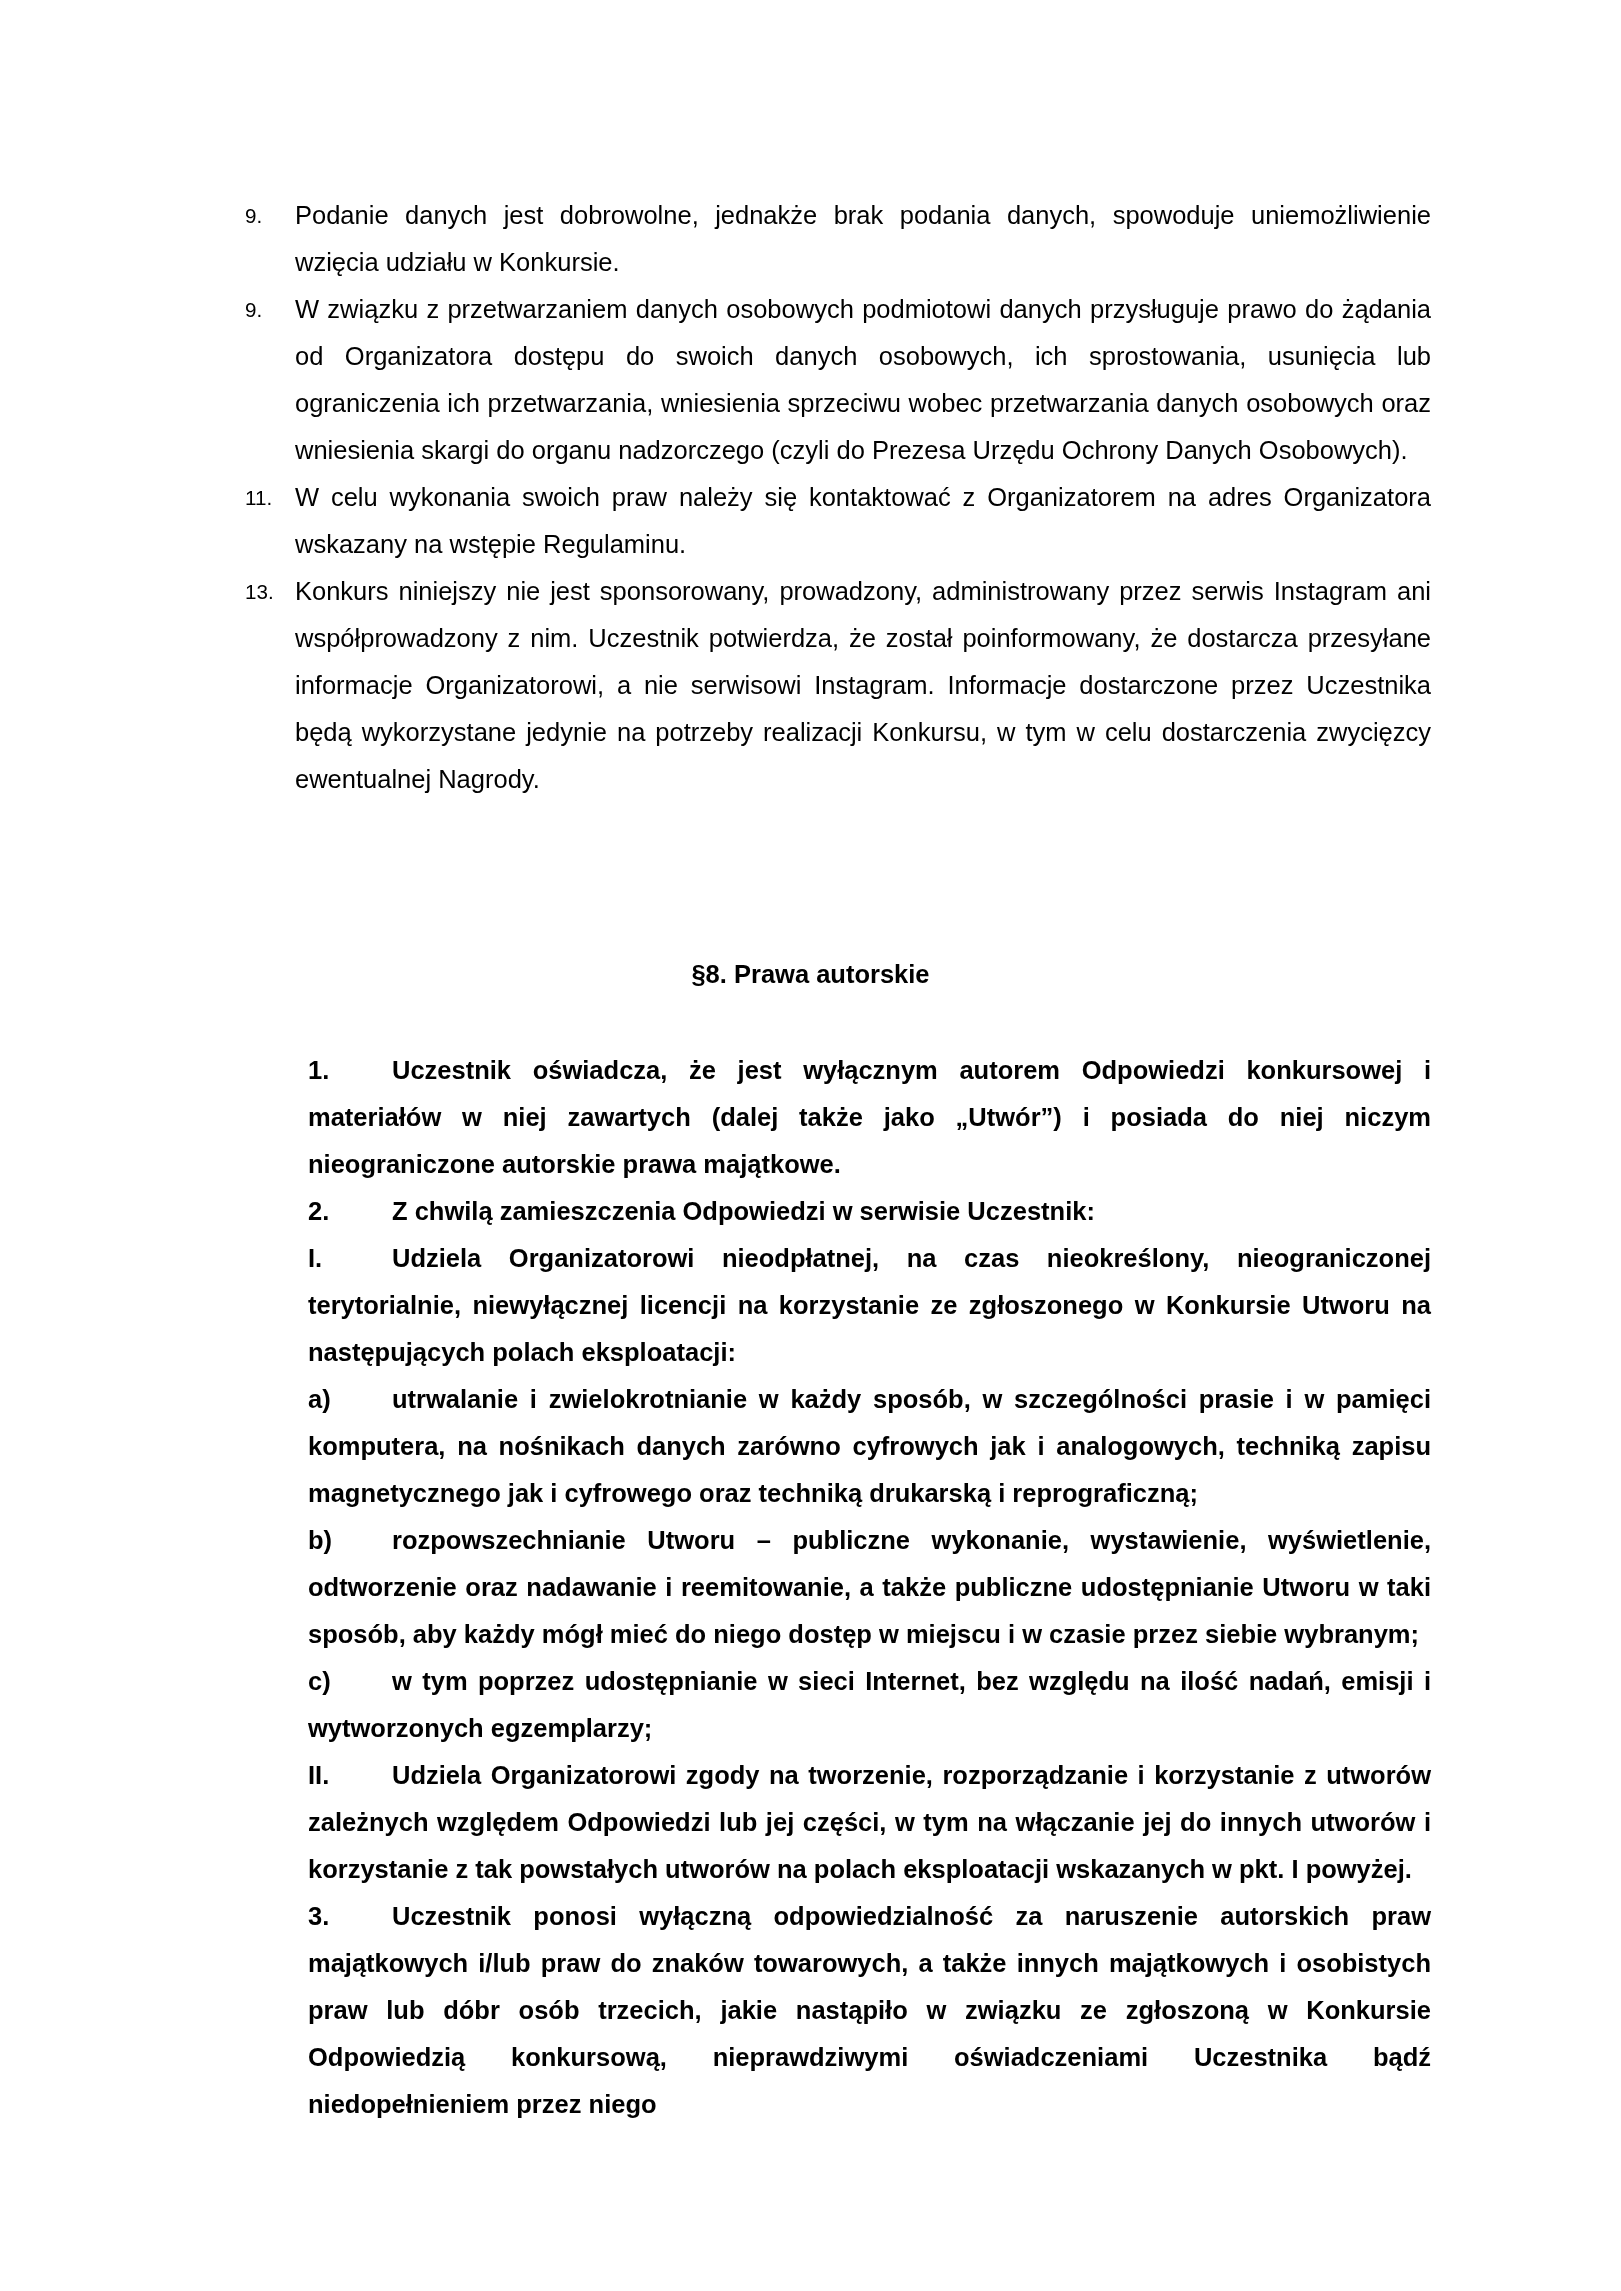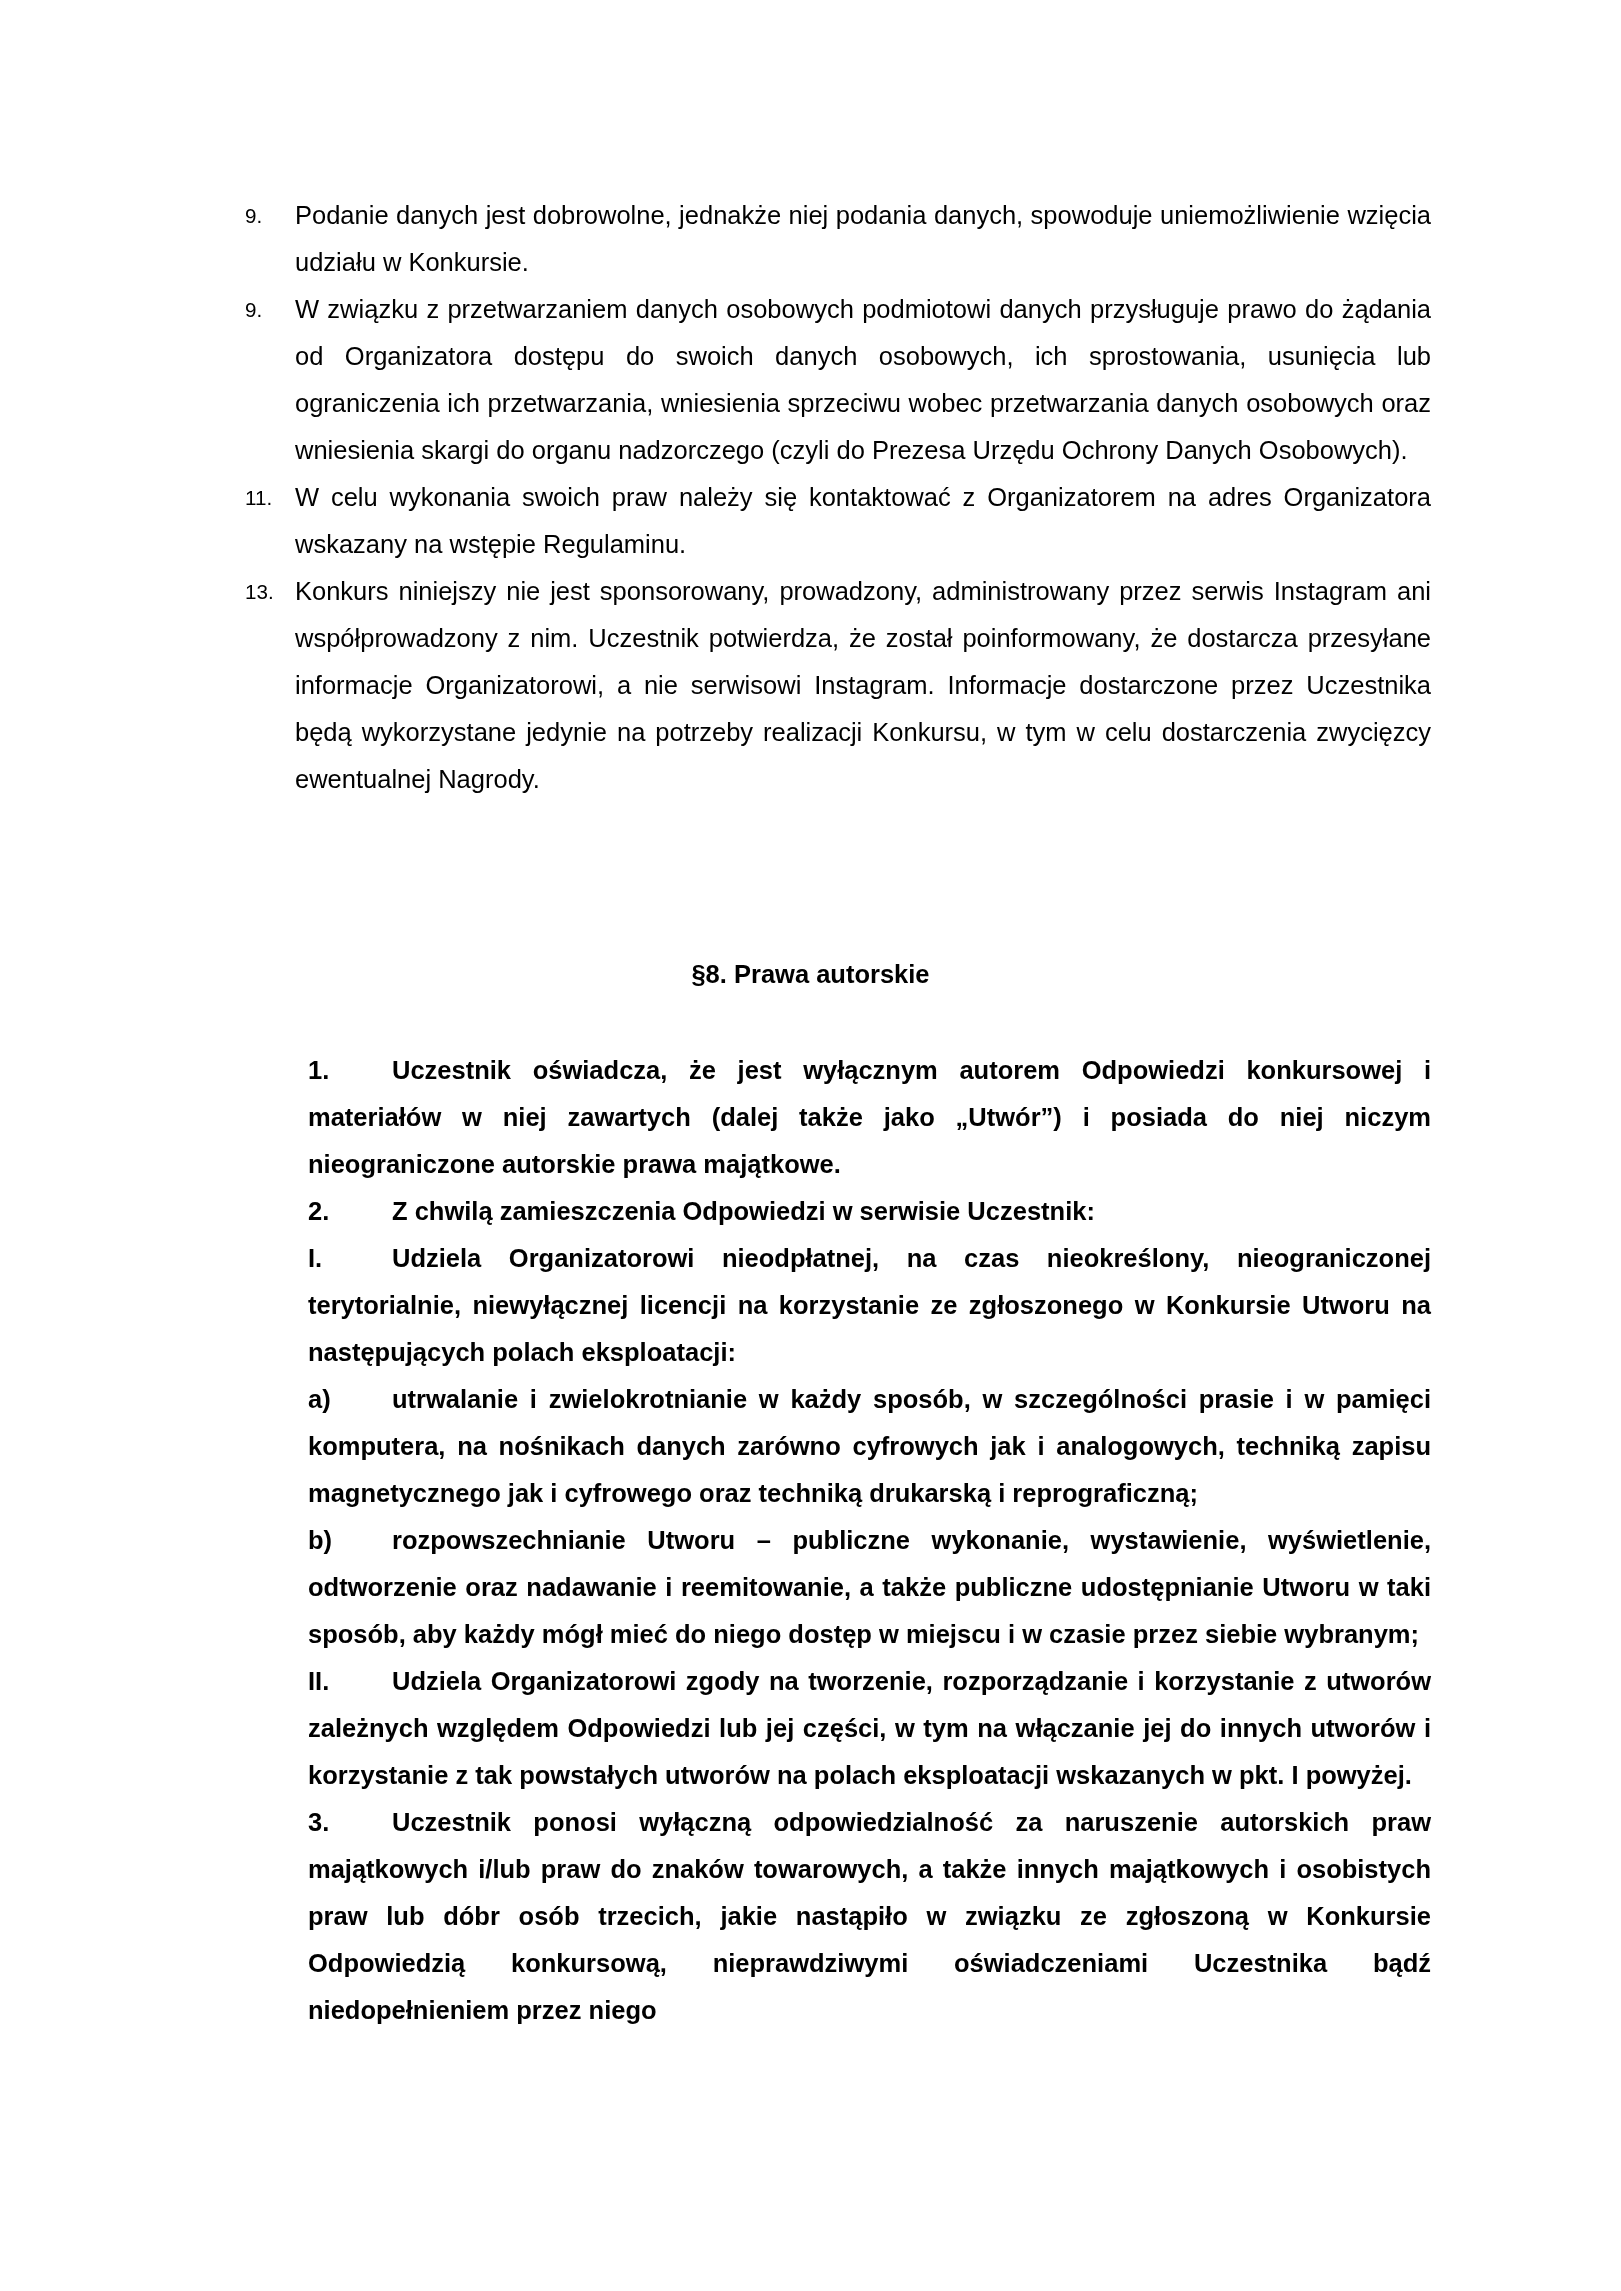--- a/index.html
+++ b/index.html
@@ -22,21 +22,21 @@
   .para .lbl { display: inline-block; width: 84px; }
 </style>
 </head>
 <body>
 
 <div class="page">
 
   <div class="list1">
     <div class="item1">
       <span class="num">9.</span>
-      <span>Podanie danych jest dobrowolne, jednakże niej podania danych, spowoduje uniemożliwienie wzięcia udziału w Konkursie.</span>
+      <span>Podanie danych jest dobrowolne, jednakże brak podania danych, spowoduje uniemożliwienie wzięcia udziału w Konkursie.</span>
     </div>
     <div class="item1">
       <span class="num">9.</span>
       <span>W związku z przetwarzaniem danych osobowych podmiotowi danych przysługuje prawo do żądania od Organizatora dostępu do swoich danych osobowych, ich sprostowania, usunięcia lub ograniczenia ich przetwarzania, wniesienia sprzeciwu wobec przetwarzania danych osobowych oraz wniesienia skargi do organu nadzorczego (czyli do Prezesa Urzędu Ochrony Danych Osobowych).</span>
     </div>
     <div class="item1">
       <span class="num">11.</span>
       <span>W celu wykonania swoich praw należy się kontaktować z Organizatorem na adres Organizatora wskazany na wstępie Regulaminu.</span>
     </div>
     <div class="item1">
@@ -57,20 +57,23 @@
     <div class="para">
       <span class="lbl">I.</span><span>Udziela Organizatorowi nieodpłatnej, na czas nieokreślony, nieograniczonej terytorialnie, niewyłącznej licencji na korzystanie ze zgłoszonego w Konkursie Utworu na następujących polach eksploatacji:</span>
     </div>
     <div class="para">
       <span class="lbl">a)</span><span>utrwalanie i zwielokrotnianie w każdy sposób, w szczególności prasie i w pamięci komputera, na nośnikach danych zarówno cyfrowych jak i analogowych, techniką zapisu magnetycznego jak i cyfrowego oraz techniką drukarską i reprograficzną;</span>
     </div>
     <div class="para">
       <span class="lbl">b)</span><span>rozpowszechnianie Utworu – publiczne wykonanie, wystawienie, wyświetlenie, odtworzenie oraz nadawanie i reemitowanie, a także publiczne udostępnianie Utworu w taki sposób, aby każdy mógł mieć do niego dostęp w miejscu i w czasie przez siebie wybranym;</span>
     </div>
     <div class="para">
+      <span class="lbl">c)</span><span>w tym poprzez udostępnianie w sieci Internet, bez względu na ilość nadań, emisji i wytworzonych egzemplarzy;</span>
+    </div>
+    <div class="para">
       <span class="lbl">II.</span><span>Udziela Organizatorowi zgody na tworzenie, rozporządzanie i korzystanie z utworów zależnych względem Odpowiedzi lub jej części, w tym na włączanie jej do innych utworów i korzystanie z tak powstałych utworów na polach eksploatacji wskazanych w pkt. I powyżej.</span>
     </div>
     <div class="para">
       <span class="lbl">3.</span><span>Uczestnik ponosi wyłączną odpowiedzialność za naruszenie autorskich praw majątkowych i/lub praw do znaków towarowych, a także innych majątkowych i osobistych praw lub dóbr osób trzecich, jakie nastąpiło w związku ze zgłoszoną w Konkursie Odpowiedzią konkursową, nieprawdziwymi oświadczeniami Uczestnika bądź niedopełnieniem przez niego</span>
     </div>
   </div>
 
 </div>
 
 

